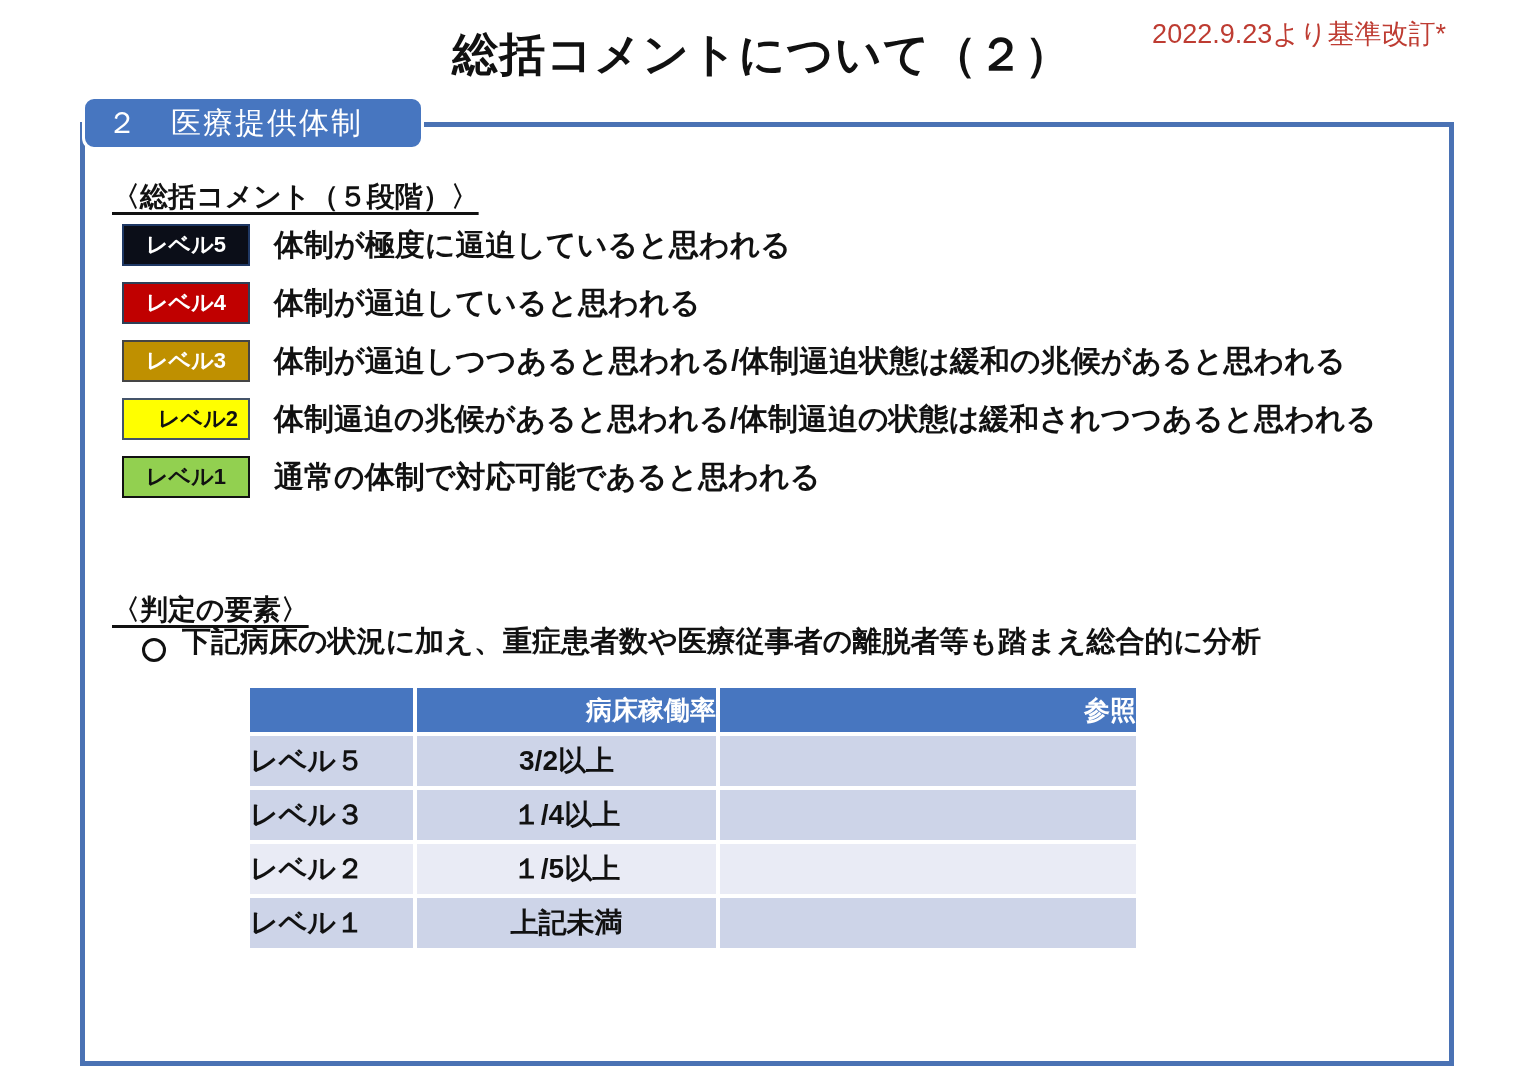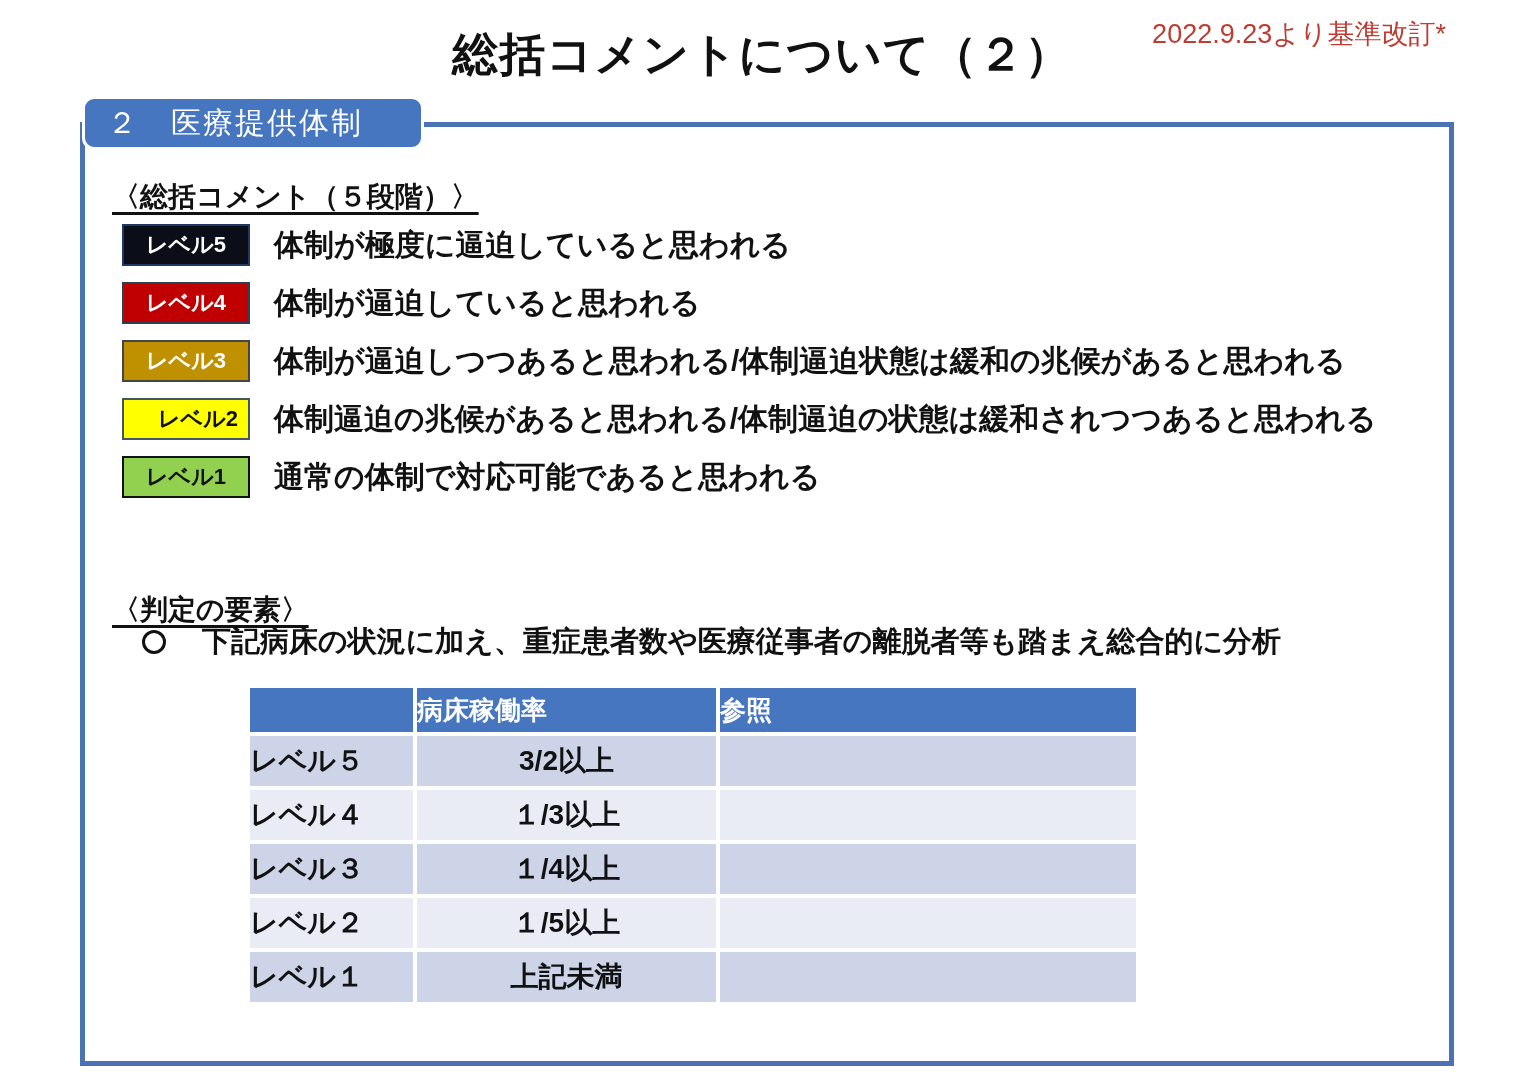--- a/index.html
+++ b/index.html
@@ -103,22 +103,22 @@
     font-weight: bold;
     white-space: nowrap;
     color: #111111;
   }
 
   
   .factors-bullet {
     position: absolute;
     left: 142px; top: 622px;
     display: flex;
-    align-items: center;
-    gap: 36px;
+    align-items: flex-end;
+    gap: 16px;
     font-family: Liberation Mono, monospace;
   }
   .circle-bullet {
     width: 24px; height: 24px;
     box-sizing: border-box;
     border: 3px solid #111111;
     border-radius: 50%;
     flex: 0 0 auto;
   }
   .factors-bullet-text {
@@ -139,21 +139,21 @@
     border: 2px solid #ffffff;
     box-sizing: content-box;
     padding: 0;
   }
   .criteria-table th {
     height: 44px;
     background: var(--accent_blue, #4776c0);
     color: #ffffff;
     font-size: 26px;
     font-weight: bold;
-    text-align: left;
+    text-align: right;
   }
   .criteria-table td {
     height: 50px;
     font-size: 28px;
     font-weight: bold;
     color: #111111;
   }
   .col-level { width: 163px; }
   .col-rate  { width: 299px; }
   .col-ref   { width: 416px; }
@@ -216,25 +216,20 @@
         <th class="col-rate">病床稼働率</th>
         <th class="col-ref">参照</th>
       </tr>
     </thead>
     <tbody>
       <tr class="band-dark">
         <td class="level-cell">レベル５</td>
         <td class="rate-cell">3/2以上</td>
         <td class="ref-cell"></td>
       </tr>
-      <tr class="band-light">
-        <td class="level-cell">レベル４</td>
-        <td class="rate-cell">１/3以上</td>
-        <td class="ref-cell"></td>
-      </tr>
       <tr class="band-dark">
         <td class="level-cell">レベル３</td>
         <td class="rate-cell">１/4以上</td>
         <td class="ref-cell"></td>
       </tr>
       <tr class="band-light">
         <td class="level-cell">レベル２</td>
         <td class="rate-cell">１/5以上</td>
         <td class="ref-cell"></td>
       </tr>

